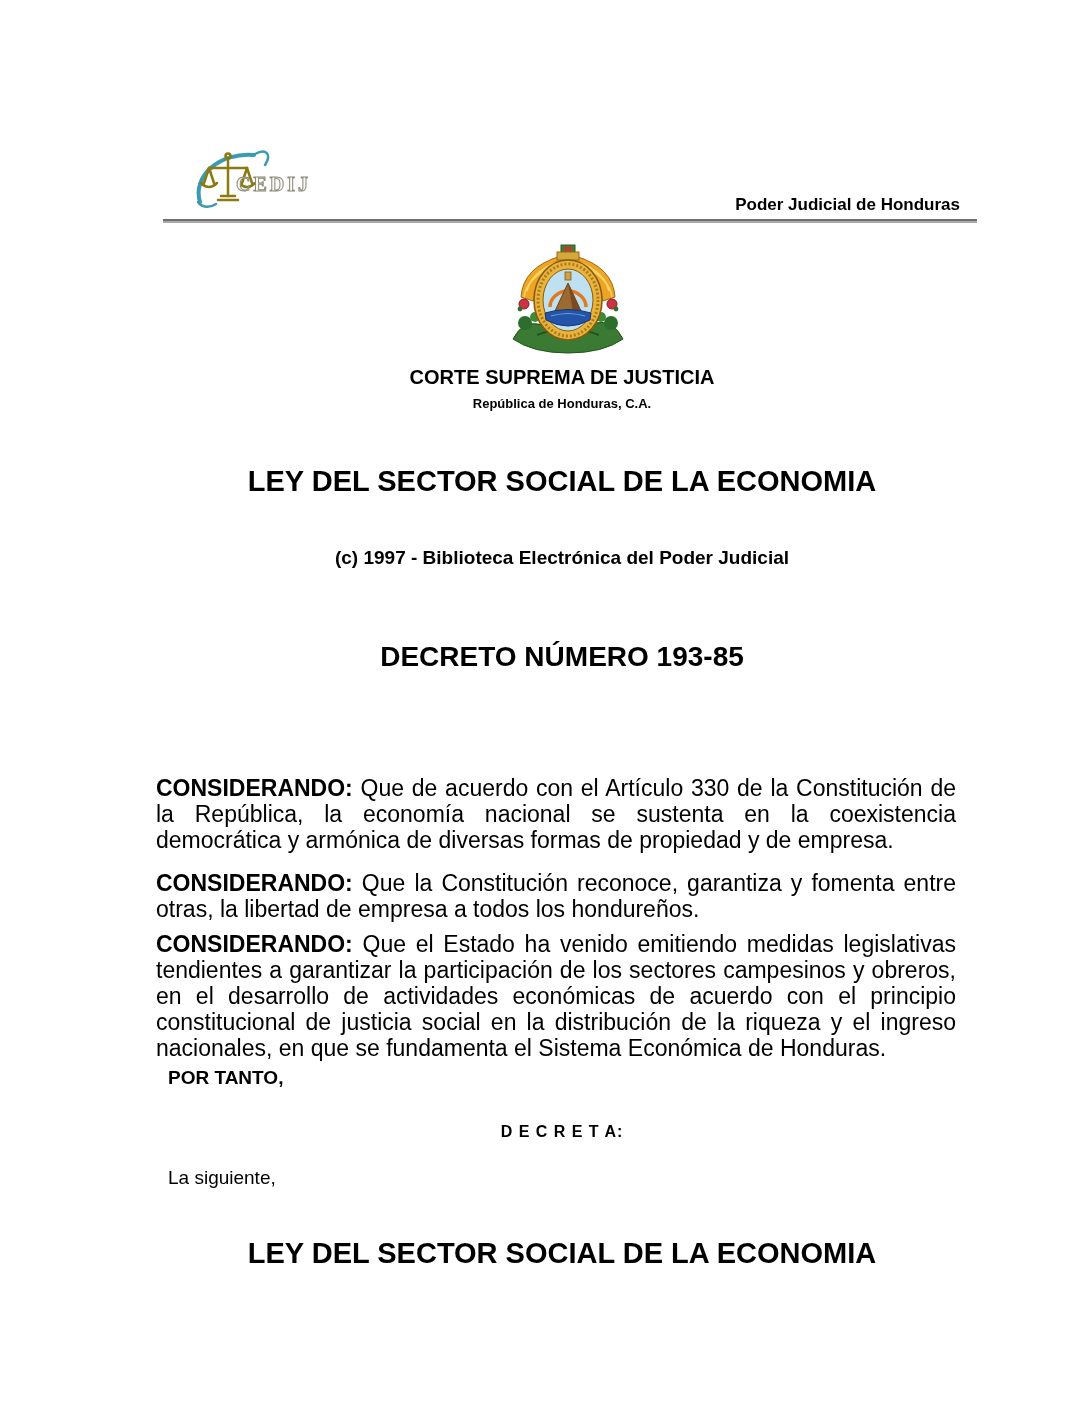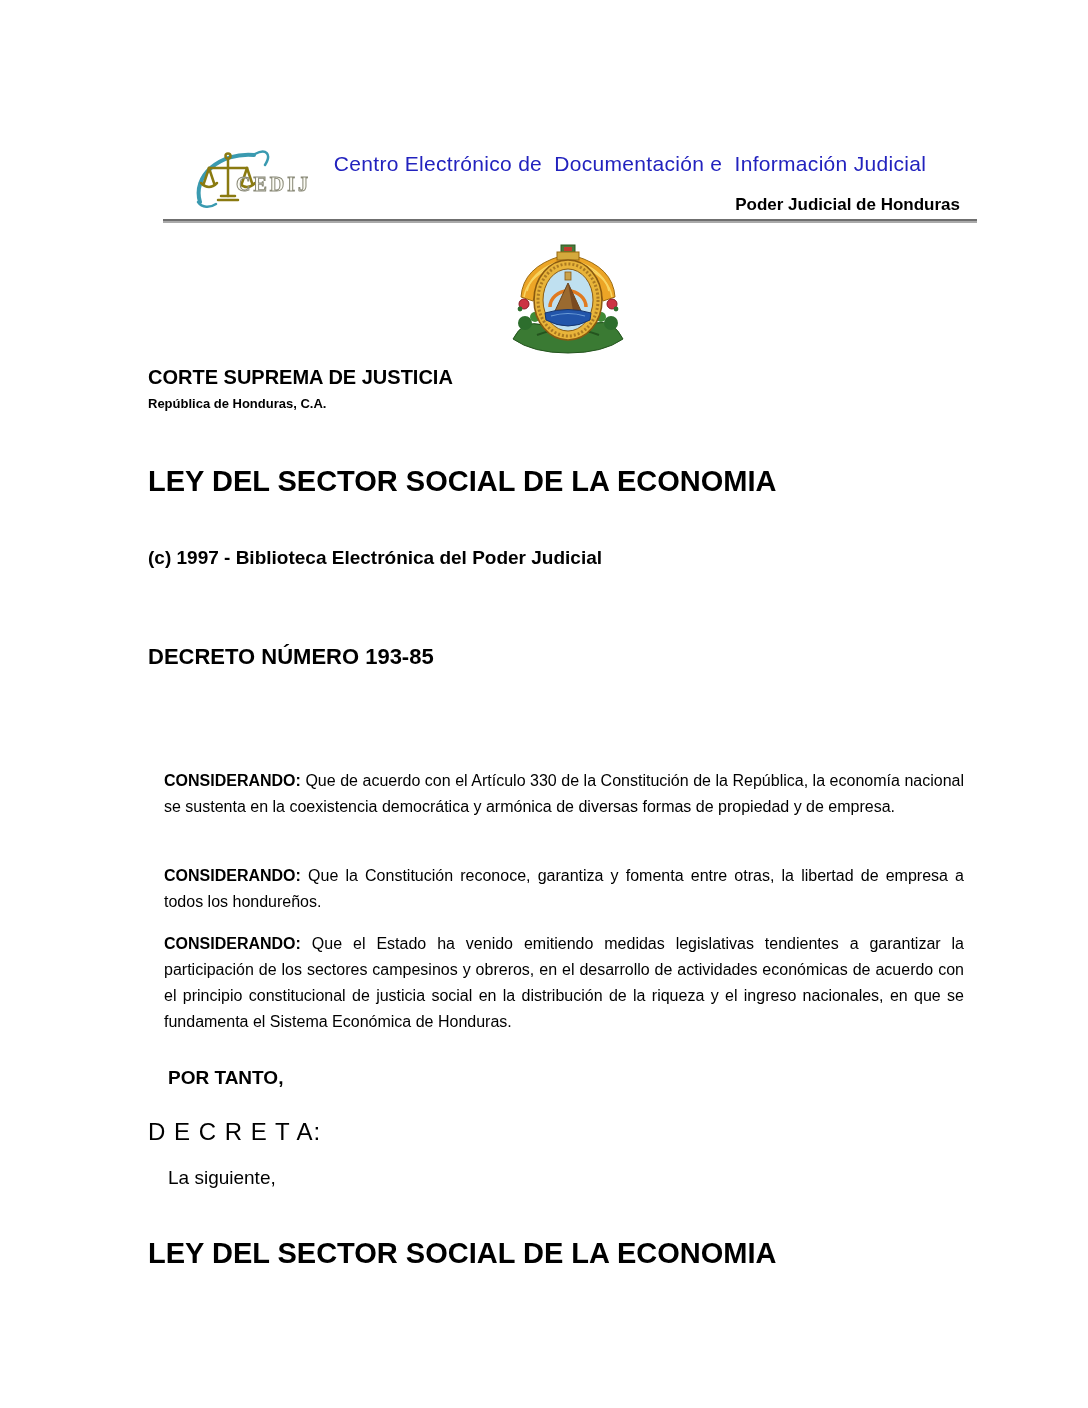--- a/index.html
+++ b/index.html
@@ -30,42 +30,42 @@
   .header-rule {
     left:163px; top:219px; width:814px; height:4px;
     background:linear-gradient(to bottom,#6f6f6f 0 55%,#aaaaaa 55% 100%);
   }
   .logo-box { left:192px; top:146px; width:136px; height:66px; }
 
   
   .coat-box { left:507px; top:243px; width:122px; height:113px; }
 
   
-  .center-line { left:148px; width:804px; text-align:left; }
+  .center-line { left:160px; width:804px; text-align:center; }
   .seal-caption-1 { top:365px; font-size:20px; font-weight:bold; line-height:25px; }
   .seal-caption-2 { top:391px; font-size:13px; font-weight:bold; line-height:25px; }
 
   .doc-title    { top:463px; font-size:29px; font-weight:bold; line-height:36px; }
   .doc-copy     { top:545px; font-size:19px; font-weight:bold; line-height:25px; }
-  .doc-decree   { top:643px; font-size:22px; font-weight:bold; line-height:28px; }
+  .doc-decree   { top:643px; font-size:28px; font-weight:bold; line-height:28px; }
   .doc-issuer   { top:700px; font-size:22px; font-weight:bold; line-height:28px; }
 
   
   .para {
-    left:164px; width:800px;
-    font-size:16px; line-height:26px;
+    left:156px; width:800px;
+    font-size:23px; line-height:26px;
     text-align:justify;
   }
   .para .lead { font-weight:bold; }
   .p1 { top:752px; }
   .p2 { top:847px; }
   .p3 { top:923px;margin-top:8px; }
 
   .por-tanto   { left:168px; top:1065px; font-size:19px; font-weight:bold; line-height:25px; }
-  .decreta     { top:1119px; font-size:24px; font-weight:normal; line-height:25px; letter-spacing:1px; }
+  .decreta     { top:1119px; font-size:16px; font-weight:bold; line-height:25px; letter-spacing:1px; }
   .la-siguiente{ left:168px; top:1165px; font-size:19px; line-height:25px; }
   .doc-title-2 { top:1235px; font-size:29px; font-weight:bold; line-height:36px; }
 </style>
 </head>
 <body>
 
 <div class="page">
 
   <div class="abs logo-box">
     <svg width="136" height="66" viewBox="0 0 136 66">
@@ -85,21 +85,20 @@
         <path d="M47,37 Q55,45 63,37"></path>
         <line x1="29" y1="50" x2="43" y2="50"></line>
         <line x1="26" y1="54" x2="46" y2="54"></line>
         <circle cx="36" cy="10" r="2.5"></circle>
       </g>
 
       <text x="44" y="45" font-family="Liberation Serif, serif" font-size="20" font-weight="bold" letter-spacing="3" fill="#fbfbf4" stroke="#8a8a78" stroke-width="1">CEDIJ</text>
     </svg>
   </div>
 
-  <div class="abs org-title" style="color:#2222BE">Centro Electrónico de  Documentación e  Información Judicial</div>
   <div class="abs org-subtitle">Poder Judicial de Honduras</div>
   <div class="abs header-rule"></div>
 
   <div class="abs coat-box">
     <svg width="122" height="113" viewBox="0 0 122 113">
 
       <path d="M14,54 Q16,24 54,13 L54,30 Q30,34 26,58 Z" fill="#eca526" stroke="#9a6a10" stroke-width="1"></path>
       <path d="M108,54 Q106,24 68,13 L68,30 Q92,34 96,58 Z" fill="#eca526" stroke="#9a6a10" stroke-width="1"></path>
       <g stroke="#f8d562" stroke-width="1.6" fill="none">
         <path d="M20,48 Q24,30 48,20"></path>

